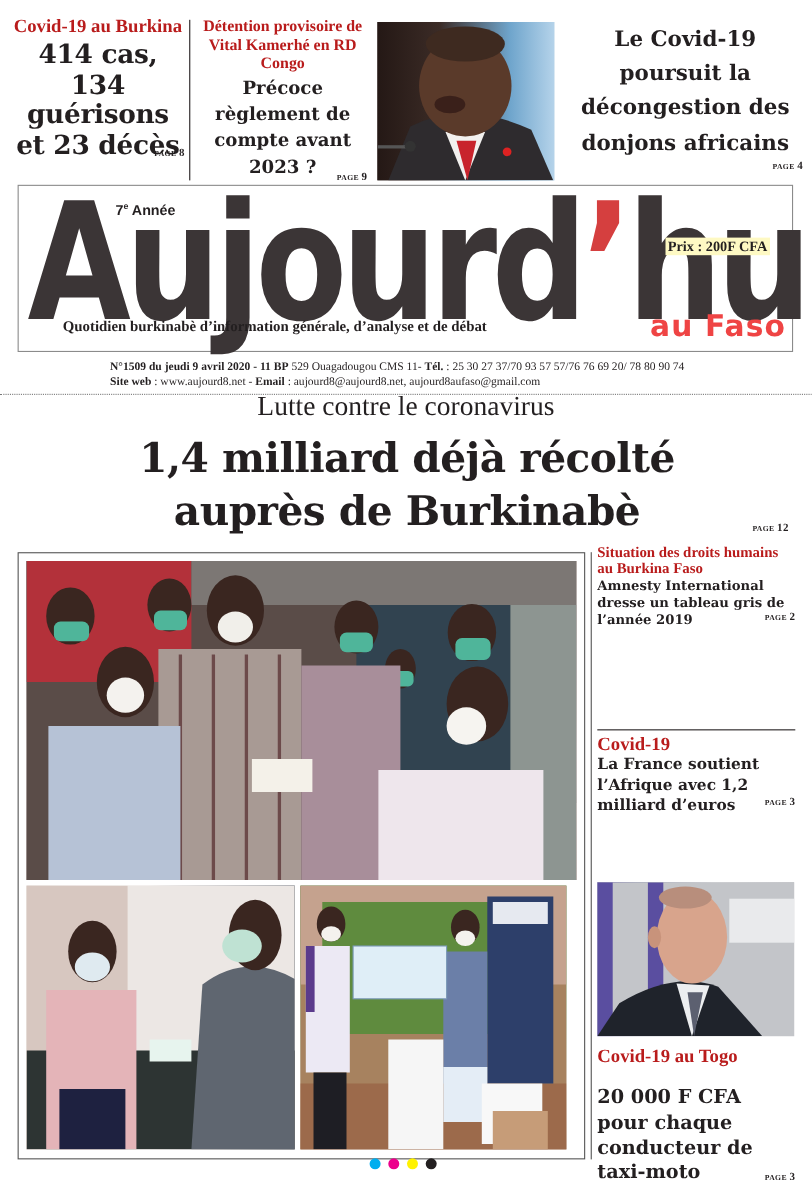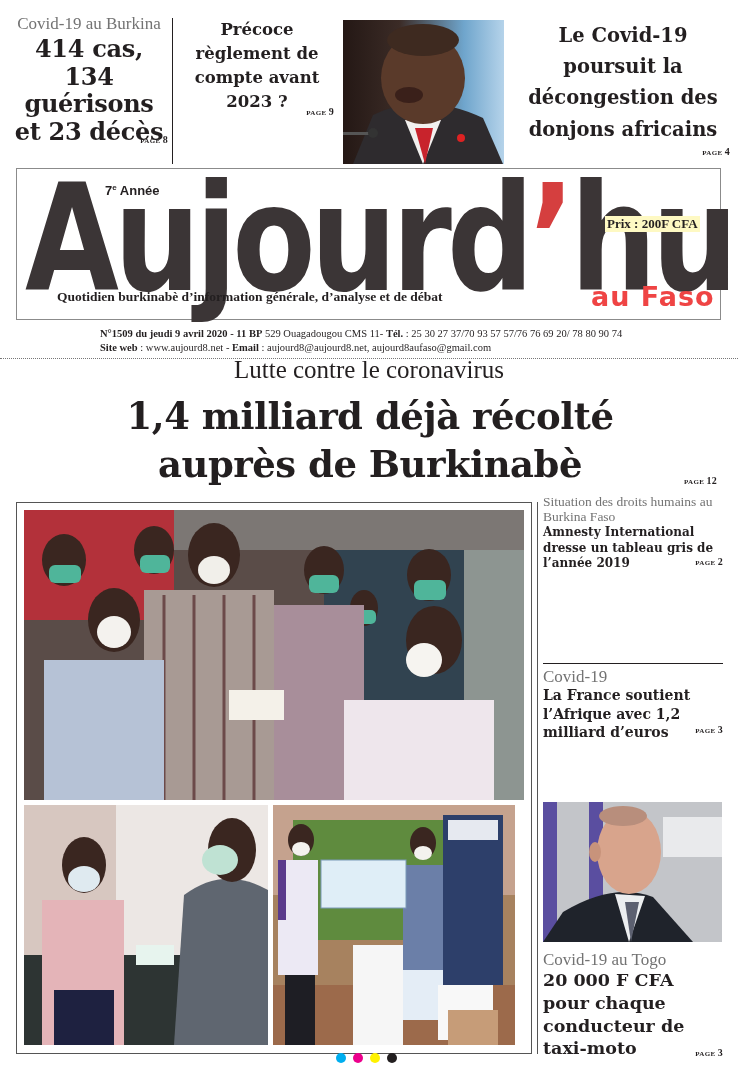--- a/index.html
+++ b/index.html
@@ -1,21 +1,21 @@
 <!DOCTYPE html>
 <html><head>
 <meta charset="utf-8">
 <style>
   html,body{margin:0;padding:0;background:#fff;}
   body{width:738px;height:1087px;position:relative;overflow:hidden;font-family:"DejaVu Serif","Liberation Serif",serif;color:#231f20;}
   .abs{position:absolute;}
   .page{font-family:"Liberation Serif",serif;font-size:8px;font-weight:bold;letter-spacing:0.3px;}
   .page .pl{font-size:7px;}
   .page .pn{font-size:10px;}
-  .kicker{font-family:"Liberation Serif",serif;color:#737373;line-height:1.12;}
+  .kicker{font-family:"Liberation Serif",serif;color:#b91c1c;line-height:1.12;font-weight:bold;}
   .head{font-family:"DejaVu Serif",serif;font-weight:bold;color:#231f20;}
 
   
   #t1{left:10px;top:14px;width:158px;text-align:center;}
   #t1 .kicker{font-size:17px;}
   #t1 .head{font-size:24px;line-height:1.15;letter-spacing:-0.3px;margin-top:2px;}
   #t1 .page{position:absolute;right:0;bottom:0;}
   .vsep{position:absolute;left:172px;top:18px;width:1px;height:146px;background:#231f20;}
   #t2{left:176px;top:16px;width:162px;text-align:center;}
   #t2 .kicker{font-size:14.5px;line-height:1.16;}
@@ -60,35 +60,36 @@
   #s1 .head{font-size:12px;line-height:1.28;margin-top:1px;}
   #s1 .page{position:absolute;right:0;bottom:4px;}
   .hr1{left:543px;top:663px;width:180px;height:1px;background:#231f20;}
   #s2{left:543px;top:667px;width:180px;}
   #s2 .kicker{font-size:17px;}
   #s2 .head{font-size:14px;line-height:1.32;margin-top:0;}
   #s2 .page{position:absolute;right:0;bottom:6px;}
   #ph4{left:543px;top:802px;width:179px;height:140px;overflow:hidden;background:linear-gradient(90deg,#5a4e9c 0%,#8a8fa6 20%,#c8c9cc 60%,#b9babe 100%);}
   #s3{left:543px;top:950px;width:180px;}
   #s3 .kicker{font-size:17px;}
-  #s3 .head{font-size:17.5px;line-height:1.3;margin-top:0;}
+  #s3 .head{font-size:17.5px;line-height:1.3;margin-top:18px;}
   #s3 .page{position:absolute;right:0;bottom:2px;}
 
   .dot{position:absolute;top:1053px;width:10px;height:10px;border-radius:50%;}
 </style>
 </head>
 <body>
 
 <div class="abs" id="t1">
   <div class="kicker">Covid-19 au Burkina</div>
   <div class="head">414 cas, 134 guérisons et 23 décès</div>
   <div class="page"><span class="pl">PAGE</span> <span class="pn">8</span></div>
 </div>
 <div class="vsep"></div>
 <div class="abs" id="t2">
+  <div class="kicker">Détention provisoire de Vital Kamerhé en RD Congo</div>
   <div class="head">Précoce règlement de compte avant 2023 ?</div>
   <div class="page"><span class="pl">PAGE</span> <span class="pn">9</span></div>
 </div>
 <div class="abs" id="photo-top">
   <svg width="161" height="144" viewBox="0 0 161 144">
     <rect x="0" y="0" width="161" height="144" fill="url(#bgT)"></rect>
     <defs>
         <linearGradient id="bgT" x1="0" x2="1">
           <stop offset="0" stop-color="#241815"></stop>
           <stop offset="0.35" stop-color="#3b2b26"></stop>

